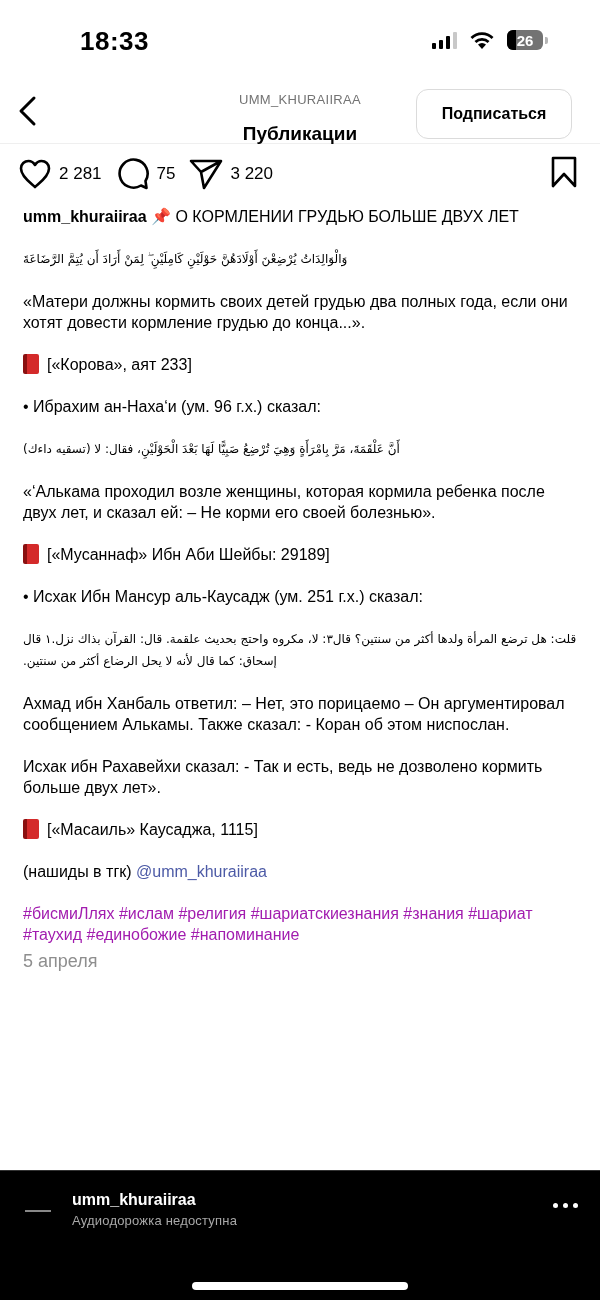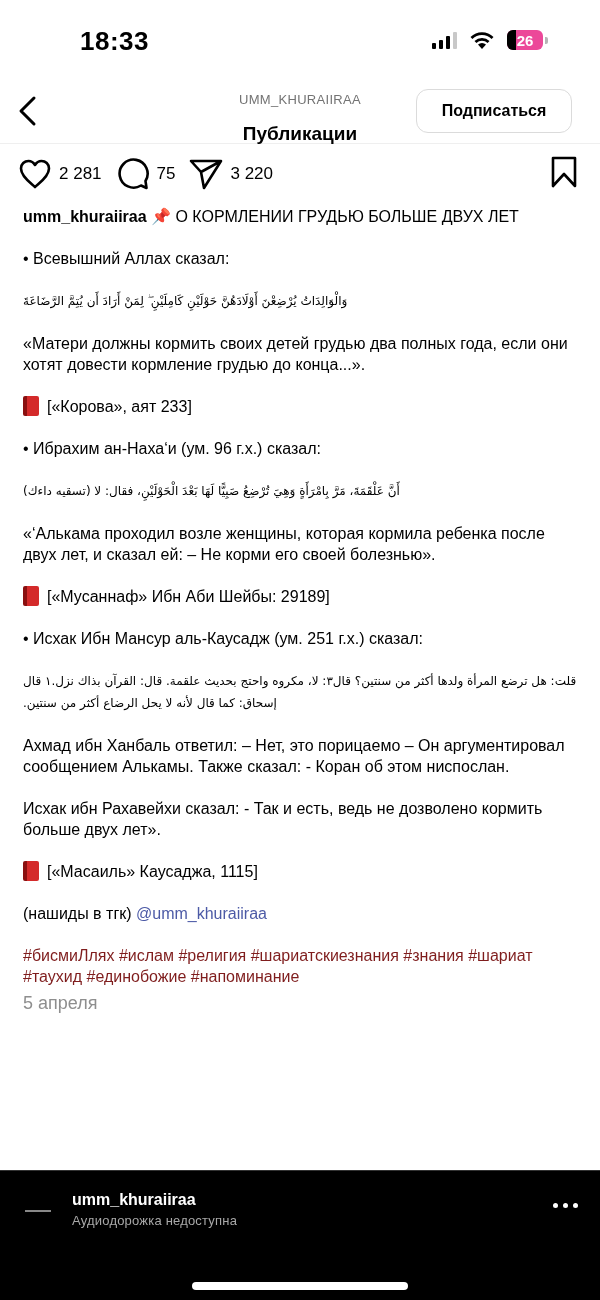--- a/index.html
+++ b/index.html
@@ -9,47 +9,47 @@
     
     .status-bar { position: absolute; top: 0; left: 0; width: 600px; height: 80px; }
     .status-time { position: absolute; left: 80px; top: 26px; font-size: 26px; font-weight: bold; letter-spacing: 0.5px; }
     .status-icons { position: absolute; right: 52px; top: 30px; display: flex; align-items: center; gap: 12px; }
     .signal { display: flex; align-items: flex-end; gap: 3px; height: 18px; }
     .signal span { width: 4px; background: #000; border-radius: 1px; }
     .signal span:nth-child(1) { height: 6px; }
     .signal span:nth-child(2) { height: 9px; }
     .signal span:nth-child(3) { height: 13px; }
     .signal span:nth-child(4) { height: 17px; background: #c8c8c8; }
-    .battery { position: relative; width: 36px; height: 20px; border-radius: 6px; background: #ec4899; overflow: hidden; display: flex; align-items: center; justify-content: center; }
+    .battery { position: relative; width: 36px; height: 20px; border-radius: 6px; background: #737373; overflow: hidden; display: flex; align-items: center; justify-content: center; }
     .battery .fill { position: absolute; left: 0; top: 0; bottom: 0; width: 26%; background: #000; }
     .battery .pct { position: relative; color: #fff; font-size: 15px; font-weight: bold; }
     .battery-tip { width: 3px; height: 7px; background: #b5b5b5; border-radius: 0 2px 2px 0; margin-left: -10px; }
 
     
     .header { position: absolute; top: 84px; left: 0; width: 600px; height: 60px; border-bottom: 1px solid #efefef; }
     .back-btn { position: absolute; left: 16px; top: 10px; width: 24px; height: 34px; cursor: pointer; }
     .header-titles { position: absolute; left: 0; right: 0; top: 8px; text-align: center; }
     .header-user { font-size: 13px; color: #737373; letter-spacing: 0.3px; }
     .header-title { font-size: 19px; font-weight: bold; margin-top: 16px; }
-    .follow-btn { position: absolute; right: 28px; top: 5px; width: 156px; height: 44px; border: 1.5px solid #dbdbdb; border-radius: 12px; background: #fff; font-family: "Liberation Sans", sans-serif; font-size: 16px; font-weight: bold; color: #000; display: flex; align-items: center; justify-content: center; }
+    .follow-btn { position: absolute; right: 28px; top: 5px; width: 156px; height: 50px; border: 1.5px solid #dbdbdb; border-radius: 12px; background: #fff; font-family: "Liberation Sans", sans-serif; font-size: 16px; font-weight: bold; color: #000; display: flex; align-items: center; justify-content: center; }
 
     
     .actions { position: absolute; top: 156px; left: 18px; right: 22px; height: 36px; display: flex; align-items: center; }
     .action { display: flex; align-items: center; gap: 7px; margin-right: 14px; cursor: pointer; }
     .action-count { font-size: 17px; font-weight: 500; }
     .bookmark { margin-left: auto; cursor: pointer; }
 
     
     .caption { position: absolute; top: 206px; left: 23px; right: 22px; font-size: 16px; line-height: 21px; color: #000; }
     .caption p { margin-bottom: 21px; }
     .username { font-weight: bold; }
     .arabic { direction: rtl; text-align: left; unicode-bidi: plaintext; font-family: "DejaVu Sans", sans-serif; font-size: 12px; line-height: 22px; }
     .book { display: inline-block; width: 16px; height: 20px; background: linear-gradient(90deg, #8a1010 0 25%, #d42a2a 25% 100%); border-radius: 2px; vertical-align: -4px; margin-right: 8px; }
     .link { color: #4c5aa6; }
-    .hashtags { color: #7f1d1d; margin-bottom: 6px !important; }
+    .hashtags { color: #a21caf; margin-bottom: 6px !important; }
     .date { font-size: 18px; color: #8e8e8e; }
 
     
     .player { position: absolute; left: 0; top: 1170px; width: 600px; height: 130px; background: #000; border-top: 1px solid #333; }
     .player-thumb { position: absolute; left: 18px; top: 20px; width: 40px; height: 40px; display: flex; align-items: center; justify-content: center; }
     .player-thumb span { width: 26px; height: 2px; background: #888; }
     .player-user { position: absolute; left: 72px; top: 20px; color: #fff; font-size: 16px; font-weight: bold; }
     .player-sub { position: absolute; left: 72px; top: 42px; color: #a8a8a8; font-size: 13px; letter-spacing: 0.2px; }
     .player-more { position: absolute; right: 18px; top: 28px; display: flex; gap: 5px; cursor: pointer; padding: 4px; }
     .player-more span { width: 5px; height: 5px; background: #fff; border-radius: 50%; }
@@ -118,21 +118,20 @@
     </svg>
   </div>
 </div>
 
 <div class="caption">
   <p>
     <span class="username">umm_khuraiiraa</span>
     <span>📌</span>
     <span>О КОРМЛЕНИИ ГРУДЬЮ БОЛЬШЕ ДВУХ ЛЕТ</span>
   </p>
-  <p>• Всевышний Аллах сказал:</p>
   <p class="arabic" dir="rtl">وَالْوَالِدَاتُ يُرْضِعْنَ أَوْلَادَهُنَّ حَوْلَيْنِ كَامِلَيْنِ ۖ لِمَنْ أَرَادَ أَن يُتِمَّ الرَّضَاعَةَ</p>
   <p>«Матери должны кормить своих детей грудью два полных года, если они хотят довести кормление грудью до конца...».</p>
   <p><span class="book"></span><span>[«Корова», аят 233]</span></p>
   <p>• Ибрахим ан-Наха‘и (ум. 96 г.х.) сказал:</p>
   <p class="arabic" dir="rtl">أَنَّ عَلْقَمَةَ، مَرَّ بِامْرَأَةٍ وَهِيَ تُرْضِعُ صَبِيًّا لَهَا بَعْدَ الْحَوْلَيْنِ، فقال: لا (تسقيه داءك)</p>
   <p>«‘Алькама проходил возле женщины, которая кормила ребенка после двух лет, и сказал ей: – Не корми его своей болезнью».</p>
   <p><span class="book"></span><span>[«Мусаннаф» Ибн Аби Шейбы: 29189]</span></p>
   <p>• Исхак Ибн Мансур аль-Каусадж (ум. 251 г.х.) сказал:</p>
   <p class="arabic" dir="rtl">قلت: هل ترضع المرأة ولدها أكثر من سنتين؟ قال٣: لا، مكروه واحتج بحديث علقمة. قال: القرآن بذاك نزل.١ قال إسحاق: كما قال لأنه لا يحل الرضاع أكثر من سنتين.</p>
   <p>Ахмад ибн Ханбаль ответил: – Нет, это порицаемо – Он аргументировал сообщением Алькамы. Также сказал: - Коран об этом ниспослан.</p>

